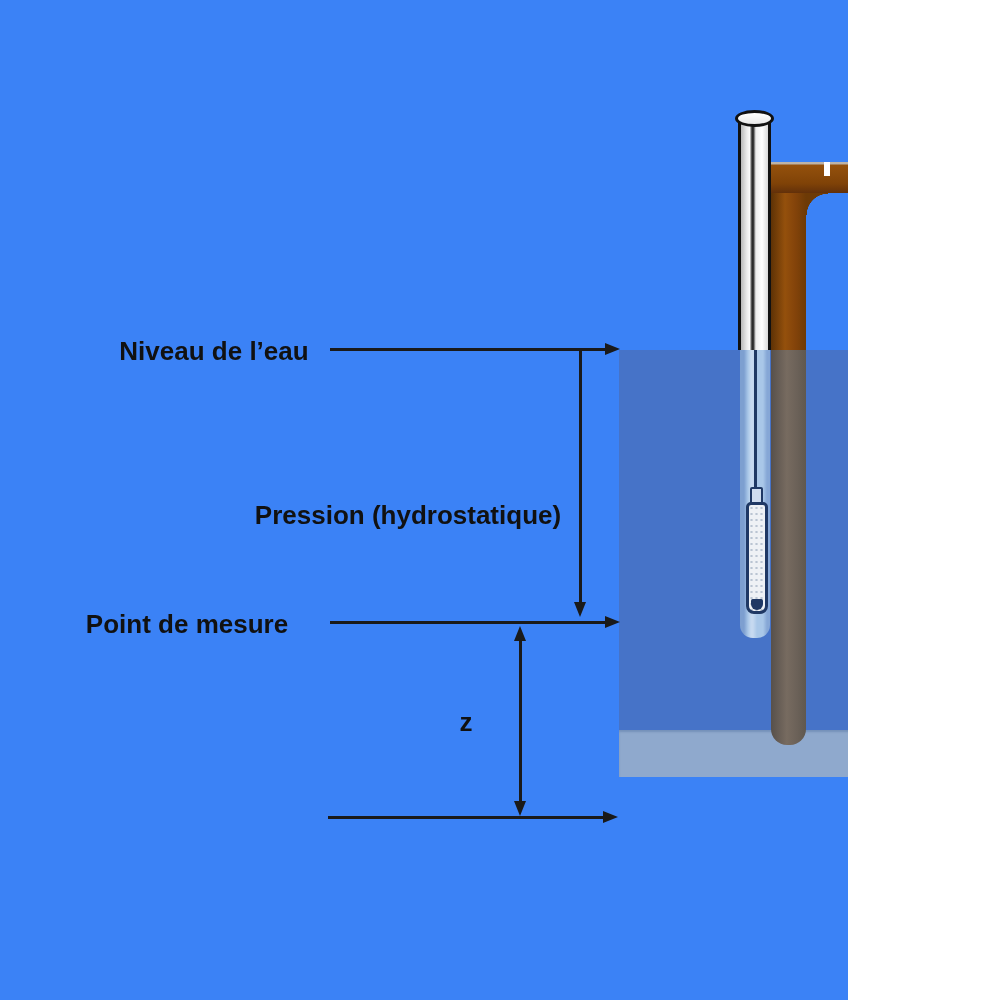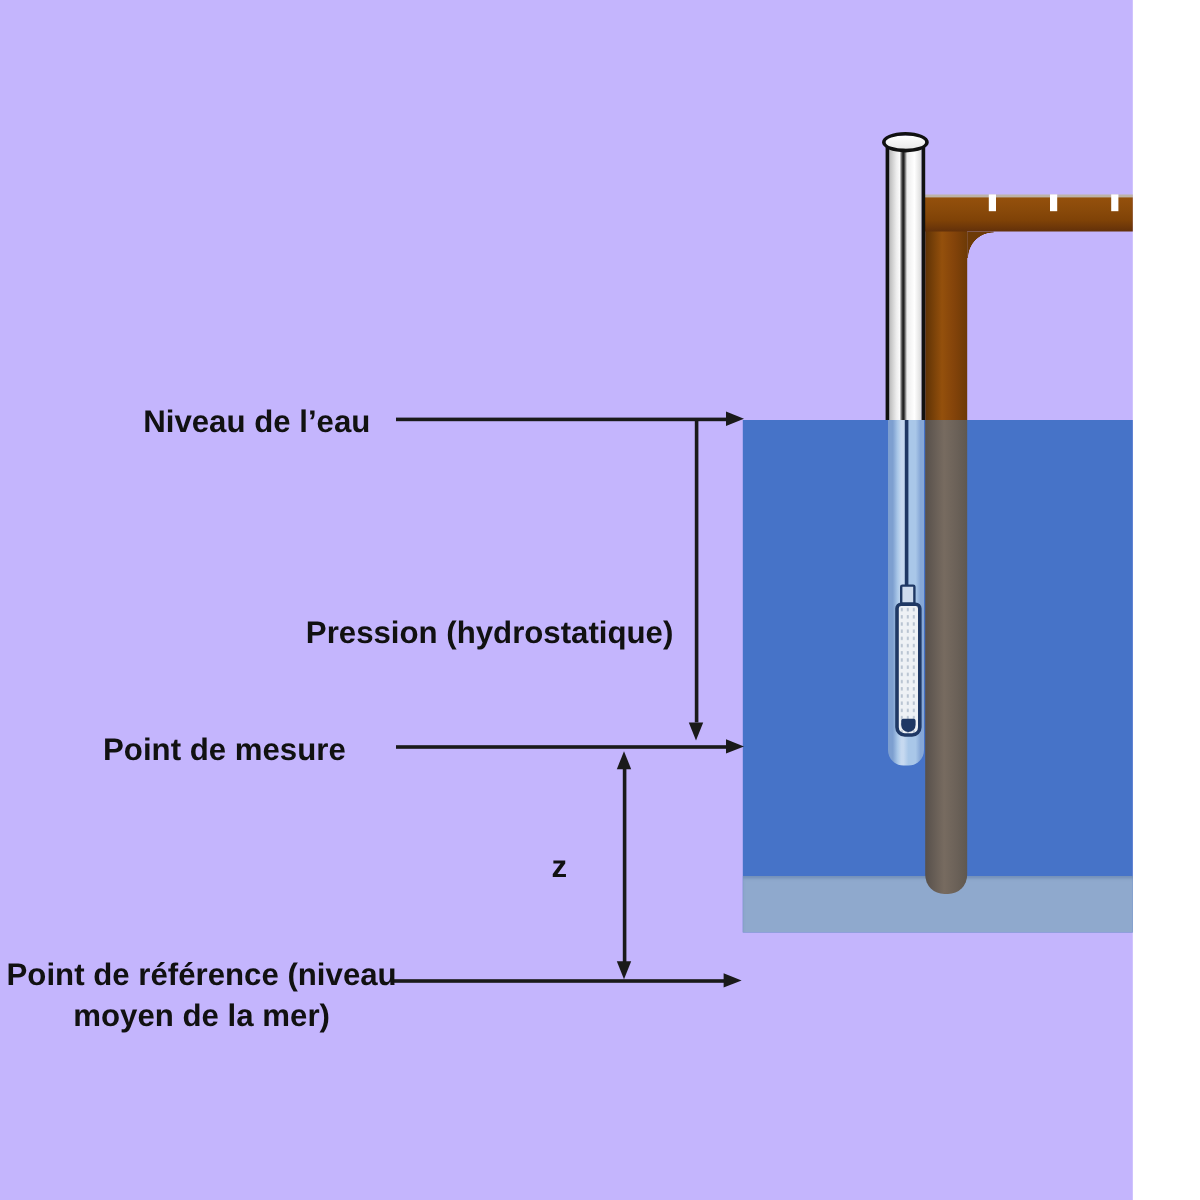--- a/index.html
+++ b/index.html
@@ -1,17 +1,17 @@
 <!DOCTYPE html>
 <html><head>
 <meta charset="utf-8">
 <style>
   html,body { margin:0; padding:0; background:#ffffff; }
   body { width:1000px; height:1000px; font-family:"Liberation Sans", sans-serif; }
-  .scene { position:relative; width:944px; height:1000px; background:#c4b5fd; overflow:hidden; }
+  .scene { position:relative; width:848px; height:1000px; background:#3b82f6; overflow:hidden; }
 
   
   .lbl {
     position:absolute;
     transform:translate(-50%,-50%);
     font-weight:700;
     font-size:26px;
     line-height:34px;
     color:#111111;
     text-align:center;
@@ -128,26 +128,22 @@
 
   <div class="vline" style="left:519px; top:640px; height:162px;"></div>
   <div class="ahead up" style="left:514px; top:626px;"></div>
   <div class="ahead down" style="left:514px; top:801px;"></div>
 
   <div class="hline" style="left:328px; top:816px; width:276px;"></div>
   <div class="ahead right" style="left:603px; top:811px;"></div>
 
   <div class="lbl" style="left:214px; top:351px;">Niveau de l’eau</div>
 
-  <div class="lbl" style="left:408px; top:527px;text-align:right;">
+  <div class="lbl" style="left:408px; top:515px;text-align:right;">
     <div>Pression (hydrostatique)</div>
   </div>
 
   <div class="lbl" style="left:187px; top:624px;text-align:right;">Point de mesure</div>
 
   <div class="lbl" style="left:466px; top:722px;">z</div>
 
-  <div class="lbl" style="left:168px; top:829px;">
-    <div>Point de référence (niveau</div>
-    <div>moyen de la mer)</div>
-  </div>
 
 </div>
 
 </body></html>

